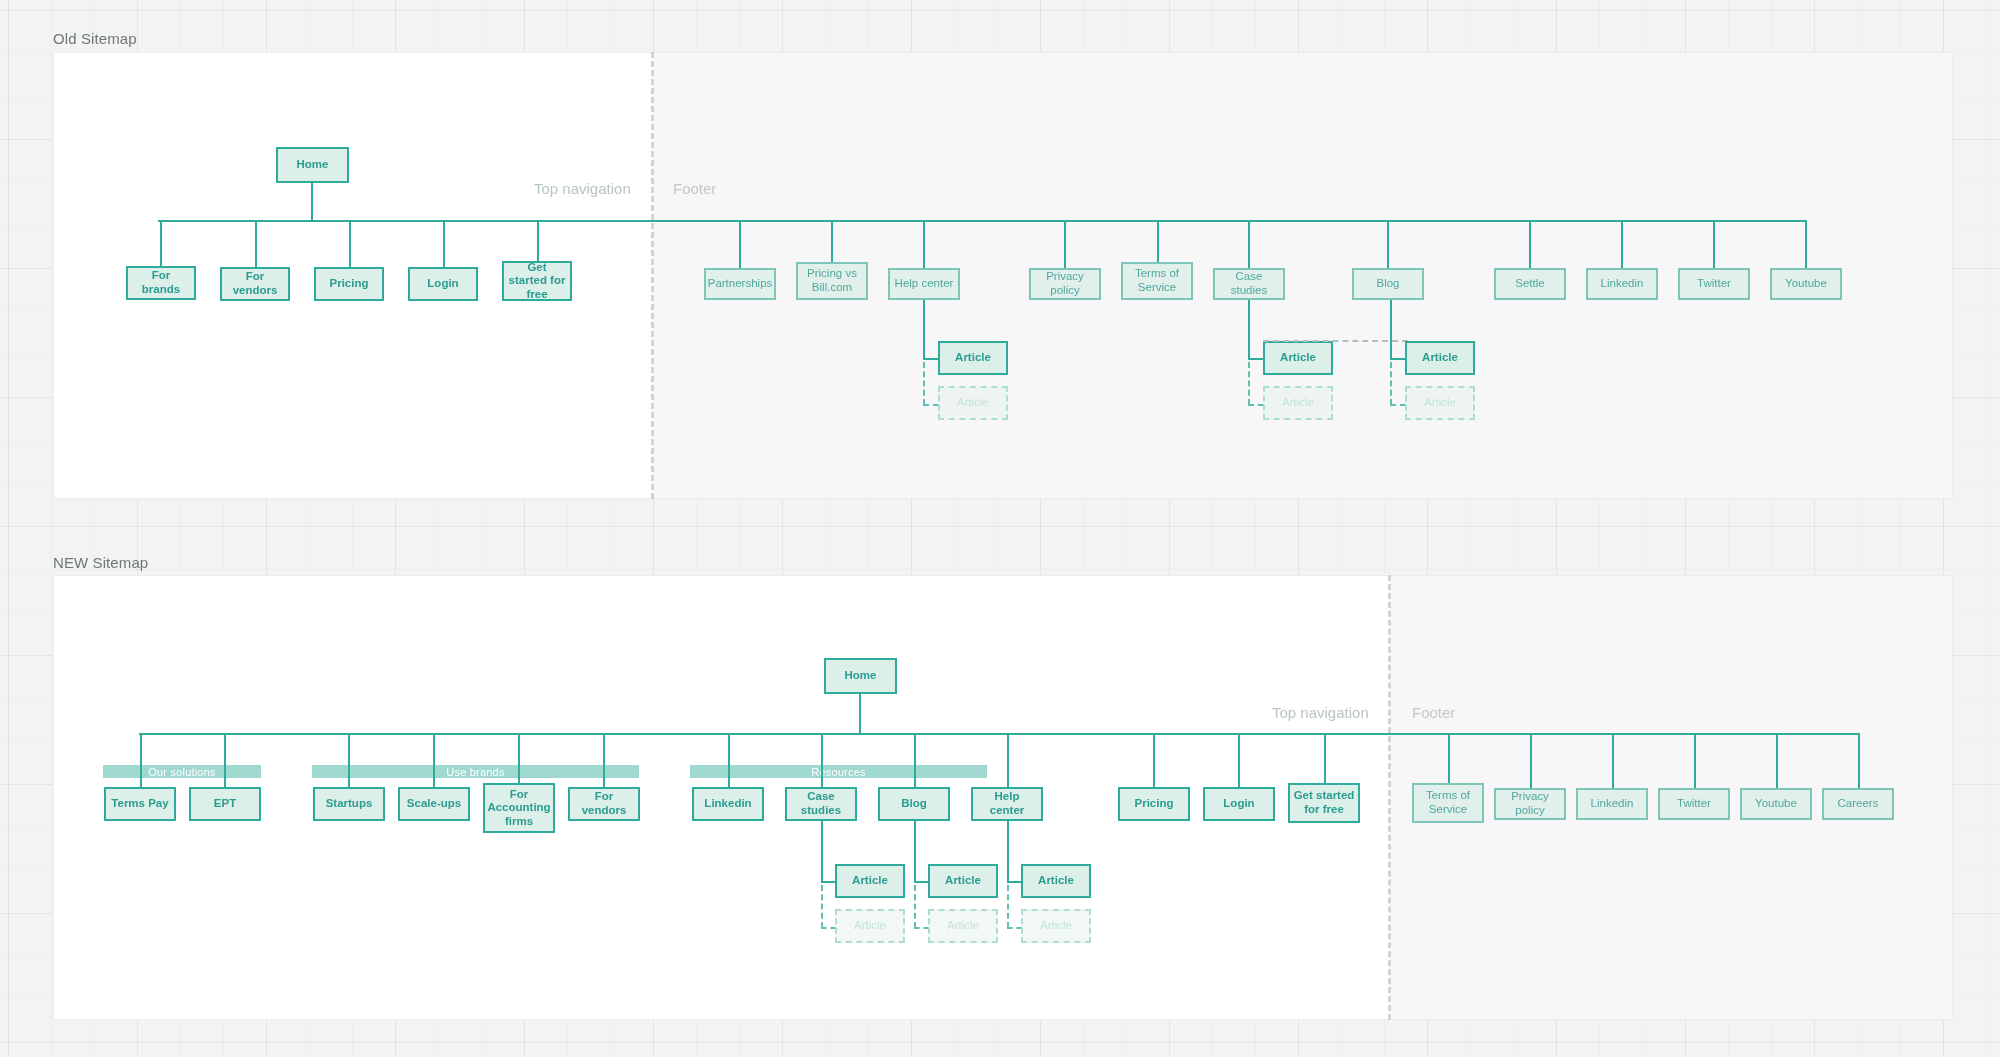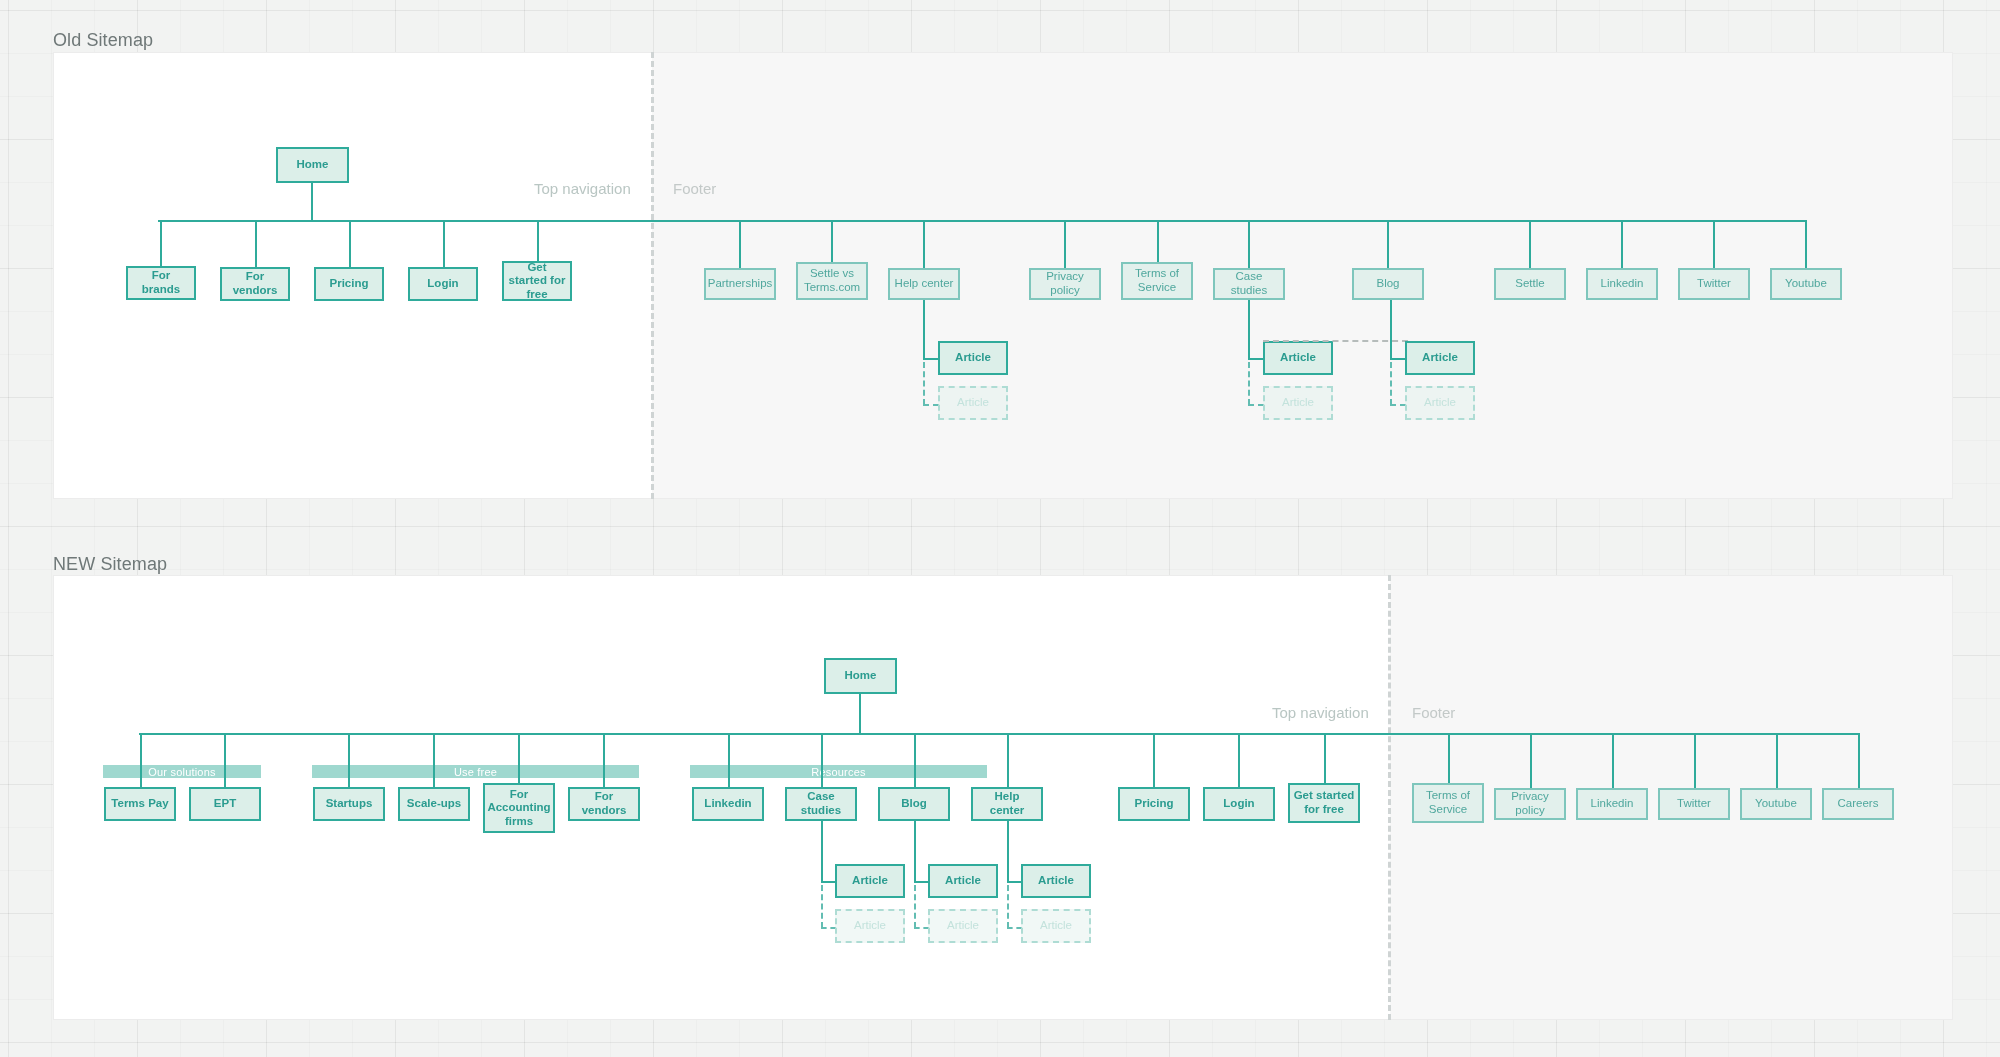--- a/index.html
+++ b/index.html
@@ -21,21 +21,21 @@
     background-size: 129px 129px, 129px 129px, 43px 43px, 43px 43px;
     background-position: 8px 10px, 8px 10px, 8px 10px, 8px 10px;
     position: relative;
   }
 
   .canvas { position: absolute; inset: 0; }
 
   
   .section-title {
     position: absolute;
-    font-size: 18px;
+    font-size: 15px;
     color: #6f7878;
     letter-spacing: .1px;
     white-space: nowrap;
   }
   .board {
     position: absolute;
     background: #ffffff;
     border: 1px solid #ececec;
   }
   .board-shade {
@@ -160,21 +160,21 @@
   <div class="line-v" style="left:1713px; top:220px; height:49px;"></div>
   <div class="line-v" style="left:1805px; top:220px; height:49px;"></div>
 
   <div class="node" style="left:126px; top:266px; width:70px; height:34px;">For brands</div>
   <div class="node" style="left:220px; top:267px; width:70px; height:34px;">For vendors</div>
   <div class="node" style="left:314px; top:267px; width:70px; height:34px;">Pricing</div>
   <div class="node" style="left:408px; top:267px; width:70px; height:34px;">Login</div>
   <div class="node" style="left:502px; top:261px; width:70px; height:40px;">Get started for free</div>
 
   <div class="node muted" style="left:704px; top:268px; width:72px; height:32px;">Partnerships</div>
-  <div class="node muted" style="left:796px; top:262px; width:72px; height:38px;">Settle vs Terms.com</div>
+  <div class="node muted" style="left:796px; top:262px; width:72px; height:38px;">Pricing vs Bill.com</div>
   <div class="node muted" style="left:888px; top:268px; width:72px; height:32px;">Help center</div>
   <div class="node muted" style="left:1029px; top:268px; width:72px; height:32px;">Privacy policy</div>
   <div class="node muted" style="left:1121px; top:262px; width:72px; height:38px;">Terms of Service</div>
   <div class="node muted" style="left:1213px; top:268px; width:72px; height:32px;">Case studies</div>
   <div class="node muted" style="left:1352px; top:268px; width:72px; height:32px;">Blog</div>
   <div class="node muted" style="left:1494px; top:268px; width:72px; height:32px;">Settle</div>
   <div class="node muted" style="left:1586px; top:268px; width:72px; height:32px;">Linkedin</div>
   <div class="node muted" style="left:1678px; top:268px; width:72px; height:32px;">Twitter</div>
   <div class="node muted" style="left:1770px; top:268px; width:72px; height:32px;">Youtube</div>
 
@@ -208,21 +208,21 @@
   <div class="zone-divider" style="left:1388px; top:575px; height:445px;"></div>
 
   <div class="zone-label" style="left:1272px; top:704px;">Top navigation</div>
   <div class="zone-label footer-label" style="left:1412px; top:704px;">Footer</div>
 
   <div class="node" style="left:824px; top:658px; width:73px; height:36px;">Home</div>
   <div class="line-v" style="left:859px; top:694px; height:40px;"></div>
   <div class="line-h" style="left:139px; top:733px; width:1720px;"></div>
 
   <div class="group-bar" style="left:103px; top:765px; width:158px;">Our solutions</div>
-  <div class="group-bar" style="left:312px; top:765px; width:327px;">Use free</div>
+  <div class="group-bar" style="left:312px; top:765px; width:327px;">Use brands</div>
   <div class="group-bar" style="left:690px; top:765px; width:297px;">Resources</div>
 
   <div class="line-v" style="left:140px; top:733px; height:55px;"></div>
   <div class="line-v" style="left:224px; top:733px; height:55px;"></div>
 
   <div class="line-v" style="left:348px; top:733px; height:55px;"></div>
   <div class="line-v" style="left:433px; top:733px; height:55px;"></div>
   <div class="line-v" style="left:518px; top:733px; height:55px;"></div>
   <div class="line-v" style="left:603px; top:733px; height:55px;"></div>
 

